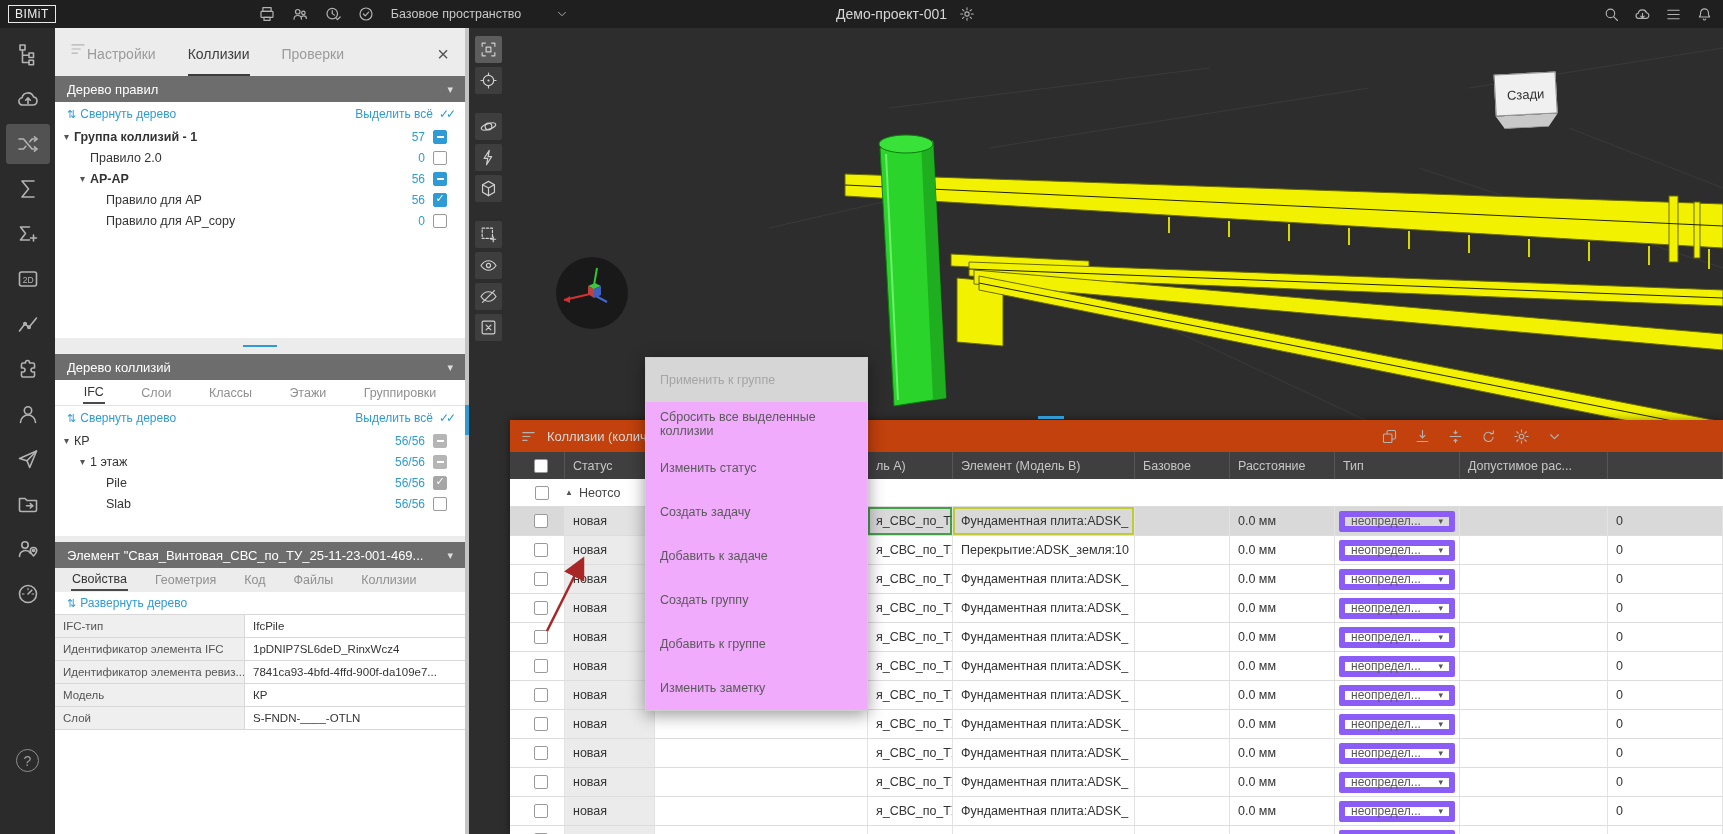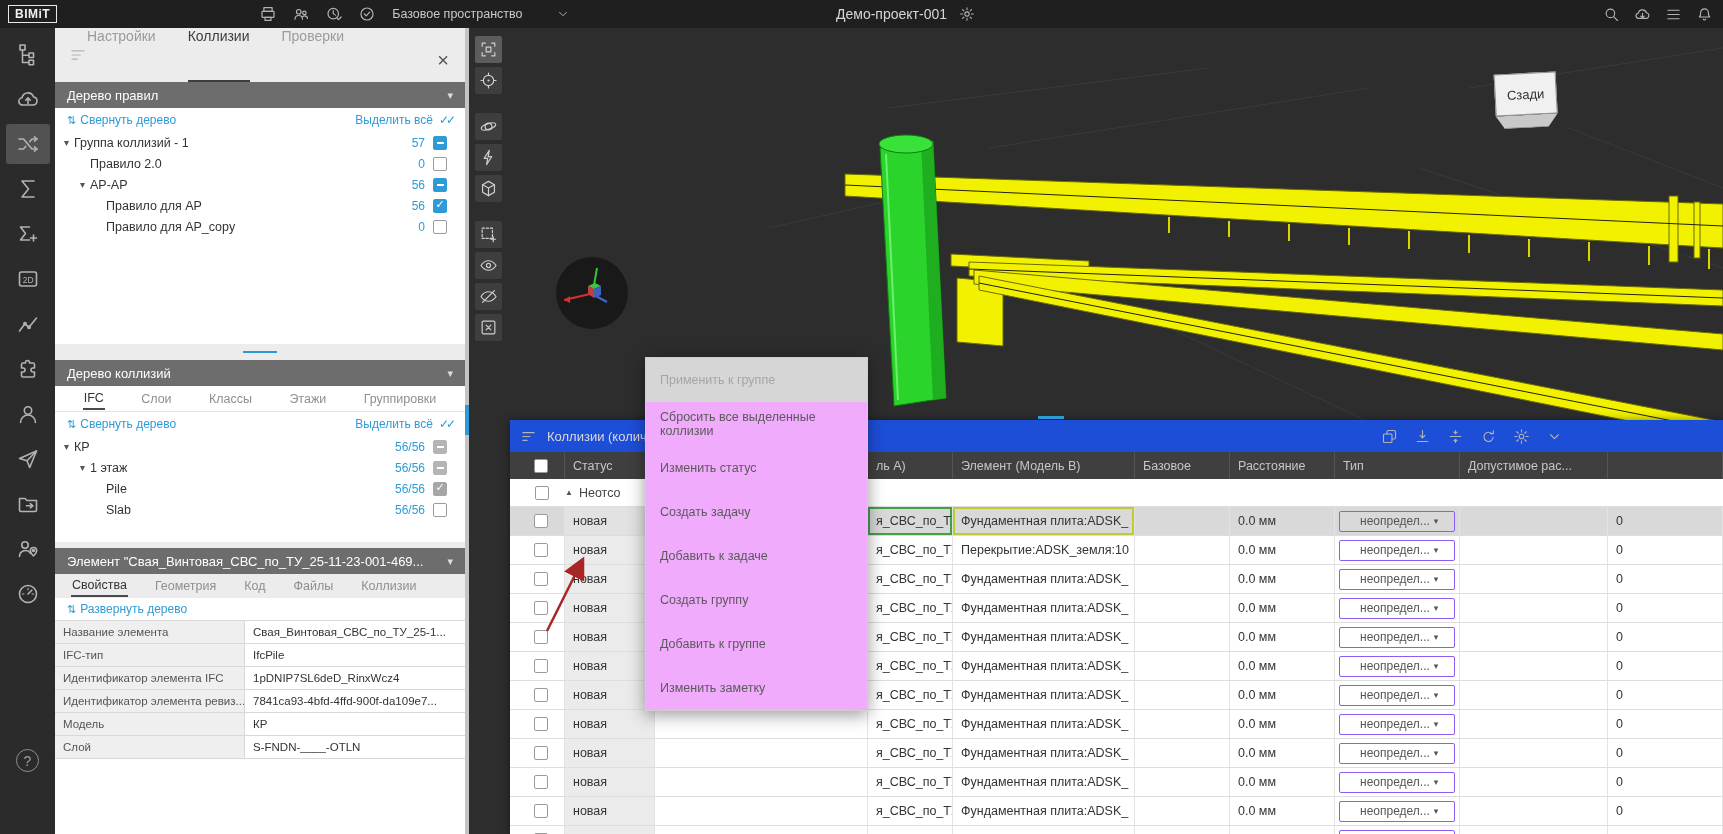--- a/index.html
+++ b/index.html
@@ -2,58 +2,58 @@
 <html><head>
 <meta charset="utf-8">
 <style>
 *{margin:0;padding:0;box-sizing:border-box}
 html,body{width:1723px;height:834px;overflow:hidden;background:#2d2d2d;font-family:"Liberation Sans",sans-serif;user-select:none}
 #app{position:relative;width:1723px;height:834px}
 svg.ic{stroke:#b3b3b3;fill:none;stroke-width:1.6;stroke-linecap:round;stroke-linejoin:round}
 
 
 .topbar{position:absolute;left:0;top:0;width:100%;height:28px;background:#1f1f1f;display:flex;align-items:center;z-index:50}
-.logo{margin-left:8px;border:1.5px solid #e8e8e8;color:#f0f0f0;font-weight:bold;font-size:12px;padding:1px 6px;letter-spacing:.5px}
+.logo{margin-left:8px;border:1.5px solid #e8e8e8;color:#f0f0f0;font-weight:normal;font-size:12px;padding:1px 6px;letter-spacing:.5px}
 .tb-icons{display:flex;gap:11px;margin-left:200px}
 .tbtn{width:22px;height:22px;display:flex;align-items:center;justify-content:center;cursor:pointer}
 .tbtn svg{width:18px;height:18px}
 .workspace{display:flex;align-items:center;margin-left:14px;width:178px;justify-content:space-between;color:#c9c9c9;font-size:12.5px;cursor:pointer}
 .workspace svg{width:14px;height:14px}
 .project{position:absolute;left:836px;display:flex;align-items:center;gap:12px;color:#d6d6d6;font-size:14px}
 .project svg{width:16px;height:16px;cursor:pointer}
 .tb-right{position:absolute;right:10px;display:flex;align-items:center;gap:14px}
 .tb-right svg{width:17px;height:17px;cursor:pointer}
 
 
 .left-toolbar{position:absolute;left:0;top:28px;width:55px;height:806px;background:#2b2b2b;z-index:40;display:flex;flex-direction:column;align-items:center;padding-top:6px}
 .ltb{width:44px;height:40px;flex:none;display:flex;align-items:center;justify-content:center;margin-bottom:5px;border-radius:3px;cursor:pointer}
 .ltb.active{background:#525252}
 .ltb svg{width:24px;height:24px}
 .help-btn{position:absolute;bottom:62px;left:16px;width:23px;height:23px;border:1.5px solid #8f8f8f;border-radius:50%;color:#9f9f9f;display:flex;align-items:center;justify-content:center;font-size:14px;cursor:pointer}
 
 
 .left-panel{position:absolute;left:55px;top:28px;width:410px;height:806px;background:#ececec;z-index:40;display:flex;flex-direction:column;overflow:hidden}
-.panel-tabs{height:54px;flex:none;display:flex;position:relative}
+.panel-tabs{height:48px;flex:none;display:flex;align-items:flex-end;position:relative}
 .ptab-menu{position:absolute;left:14px;bottom:14px;cursor:pointer}
 .ptab-menu svg{width:18px;height:18px}
 .ptab{margin-left:32px;font-size:14px;color:#9b9b9b;padding-bottom:14px;cursor:pointer}
 .ptab.active{color:#3d3d3d;border-bottom:2px solid #3d3d3d;padding-bottom:12px}
 .ptab-close{position:absolute;right:16px;bottom:12px;font-size:20px;color:#555;cursor:pointer;line-height:1}
 .sec-head{height:26px;flex:none;background:#6d6d6d;color:#fff;font-size:13px;display:flex;align-items:center;padding:0 12px;white-space:nowrap;overflow:hidden;cursor:pointer}
 .sec-title{overflow:hidden;text-overflow:ellipsis;white-space:nowrap}
 .sec-chev{margin-left:auto;color:#ddd;font-size:11px;padding-left:8px}
 .rules-body{height:236px;flex:none;background:#fff;overflow:hidden}
 .ct-body{height:130px;flex:none;background:#fff;overflow:hidden}
 .tree-links{height:24px;display:flex;align-items:center;padding:0 12px;font-size:12px}
 .blue-link{color:#2e9bd6;cursor:pointer;display:flex;align-items:center;gap:4px}
 .blue-link.right{margin-left:auto}
 .updown{font-size:11px}
 .dcheck{letter-spacing:-3px;font-size:12px;margin-left:2px}
 .tree-row{height:21px;display:flex;align-items:center;font-size:12.5px;color:#333;padding-right:18px}
-.tree-row.bold .tl{font-weight:normal}
+.tree-row.bold .tl{font-weight:bold}
 .tw{display:inline-flex;justify-content:flex-end;color:#555;font-size:10px;flex:none;cursor:pointer}
 .tl{margin-left:5px;white-space:nowrap;overflow:hidden;text-overflow:ellipsis}
 .tc{margin-left:auto;color:#2e9bd6;font-size:12px;flex:none;padding-left:6px}
 .cb{width:14px;height:14px;border:1px solid #9a9a9a;border-radius:2px;background:#fff;margin-left:8px;flex:none;position:relative;cursor:pointer;display:inline-block}
 .cb.checked{background:#2e9bd6;border-color:#2e9bd6}
 .cb.checked::after{content:"✓";position:absolute;left:1.5px;top:-1.5px;color:#fff;font-size:11px}
 .cb.indeterminate{background:#2e9bd6;border-color:#2e9bd6}
 .cb.indeterminate::after{content:"";position:absolute;left:2.5px;top:5px;width:7px;height:2px;background:#fff}
 .cb.checked-gray{background:#a6a6a6;border-color:#a6a6a6}
 .cb.checked-gray::after{content:"✓";position:absolute;left:1.5px;top:-1.5px;color:#fff;font-size:11px}
@@ -87,41 +87,41 @@
 .vpb svg.ic{stroke:#cfcfcf;stroke-width:1.5}
 .vp-gap{height:15px;flex:none}
 .orbit-widget{position:absolute;left:83px;top:225px;z-index:2;cursor:grab}
 .navcube{position:absolute;left:1026px;top:45px;z-index:2;transform:rotate(-3deg);cursor:pointer}
 .nc-face{width:62px;height:42px;background:#f0f0f0;border:1px solid #8a8a8a;display:flex;align-items:center;justify-content:center;font-size:13px;color:#333}
 .nc-bottom{width:62px;height:13px;background:#c9c9c9;border:1px solid #8a8a8a;border-top:none;clip-path:polygon(0 0,100% 0,84% 100%,14% 100%)}
 .h-grip{position:absolute;left:1038px;top:416px;width:26px;height:3px;background:#2e9bd6;z-index:12;cursor:row-resize}
 
 
 .collision-panel{position:absolute;left:510px;top:420px;width:1213px;height:414px;background:#fff;z-index:10;overflow:hidden;box-shadow:0 0 8px rgba(0,0,0,.45)}
-.cp-titlebar{height:30px;background:#1d4ed8;display:flex;align-items:center;padding:16px 10px;color:#d9d9d9}
+.cp-titlebar{height:30px;background:#c2410c;display:flex;align-items:center;padding:16px 10px;color:#d9d9d9}
 .cp-menu svg{width:17px;height:17px;cursor:pointer;display:block}
 .cp-title{font-size:13px;margin-left:10px;white-space:nowrap;overflow:hidden}
 .cp-actions{margin-left:auto;margin-right:150px;display:flex;align-items:center;gap:16px}
 .cp-actions svg{width:17px;height:17px;cursor:pointer}
 .cp-row{display:grid;grid-template-columns:55px 90px 213px 85px 182px 95px 105px 125px 148px 1fr;align-items:stretch}
 .cp-head{height:27px;background:#3f3f3f}
 .hcell{display:flex;align-items:center;padding:0 8px;color:#c6c6c6;font-size:12.5px;border-right:1px solid #555;white-space:nowrap;overflow:hidden}
 .cbcell{justify-content:center;padding:0}
 .cp-group{height:28px;border-bottom:1px solid #ddd;background:#fff}
 .gcell{display:flex;align-items:center;font-size:12.5px;color:#444}
 .sort-asc{font-size:8px;color:#555;margin-right:6px}
 .cp-datarow{height:29px;border-bottom:1px solid #ddd;background:#fff}
 .cp-datarow.sel{background:#d9d9d9}
 .dcell{display:flex;align-items:center;padding:0 8px;font-size:12.5px;color:#333;border-right:1px solid #e3e3e3;white-space:nowrap;overflow:hidden}
 .dcell.status{background:#ebebeb}
 .sel .dcell.status{background:#e2e2e2}
 .dcell.hl-green{box-shadow:inset 0 0 0 2px #43a047}
 .dcell.hl-yellow{box-shadow:inset 0 0 0 2px #c0ca33}
 .typecell{padding:0 4px}
-.type-box{display:flex;align-items:center;justify-content:space-between;width:100%;height:21px;border:1px solid #8b5cf6;border-radius:2px;padding:0 20px;font-size:12px;color:#555;cursor:pointer}
+.type-box{display:flex;align-items:center;justify-content:space-between;width:100%;height:21px;border:6px solid #8b5cf6;border-radius:2px;padding:0 6px;font-size:12px;color:#555;cursor:pointer}
 .type-chev{font-size:9px;color:#555;margin-left:4px}
 
 
 .context-menu{position:absolute;left:645px;top:357px;width:223px;background:#fff;z-index:60;box-shadow:0 4px 16px rgba(0,0,0,.4);border:1px solid #cfcfcf}
 .menu-item{height:44px;display:flex;align-items:center;padding:0 14px;font-size:12.5px;color:#5a5a5a;cursor:pointer;background:#f0abfc}
 .menu-item.disabled{color:#a5a5a5;background:#d6d6d6;cursor:default}
 
 
 .red-arrow{position:absolute;left:535px;top:545px;z-index:70;pointer-events:none}
 </style>
@@ -407,24 +407,20 @@
         <span class="subtab">Коллизии</span>
       </div>
     <div class="el-white">
       <div class="expand-link">
         <span class="blue-link">
             <span class="updown">⇅</span>
             <span>Развернуть дерево</span>
           </span>
       </div>
       <div class="props" id="props">
-          <div class="prow">
-            <div class="plabel">Название элемента</div>
-            <div class="pvalue">Свая_Винтовая_СВС_по_ТУ_25-1...</div>
-          </div>
           <div class="prow">
             <div class="plabel">IFC-тип</div>
             <div class="pvalue">IfcPile</div>
           </div>
           <div class="prow">
             <div class="plabel">Идентификатор элемента IFC</div>
             <div class="pvalue">1pDNIP7SL6deD_RinxWcz4</div>
           </div>
           <div class="prow">
             <div class="plabel">Идентификатор элемента ревиз...</div>

